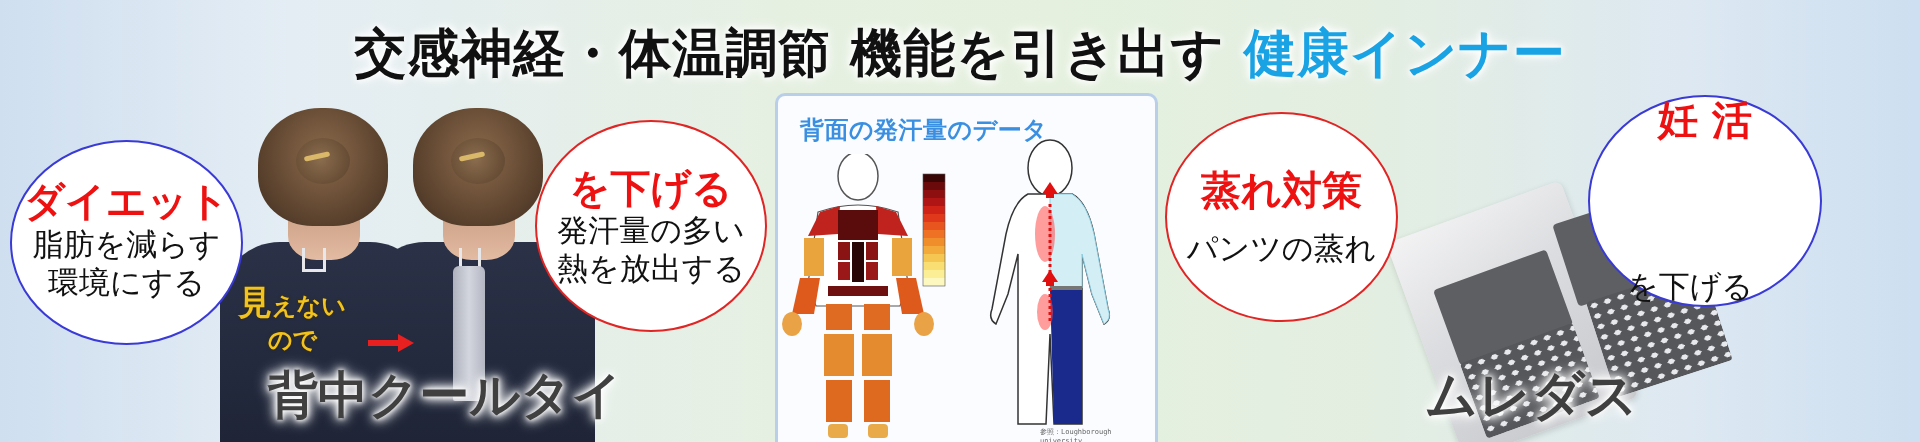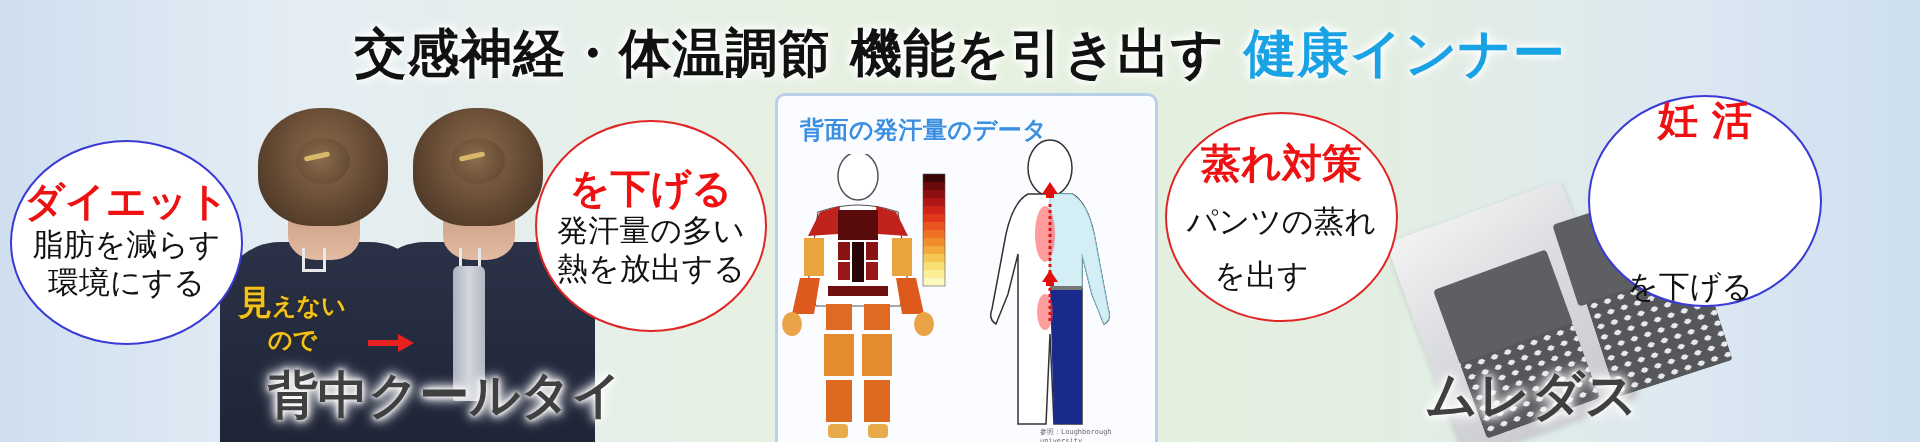--- a/index.html
+++ b/index.html
@@ -222,21 +222,20 @@
     <polygon points="74,148 82,136 90,148" fill="#e01010"></polygon>
     <rect x="78" y="146" width="8" height="6" fill="#e01010"></rect>
   </svg>
 
   <div class="credit">参照：Loughborough university</div>
 </div>
 
 <div class="abs bubble red" style="left:1165px;top:112px;width:233px;height:210px;gap:16px;">
   <div class="title">蒸れ対策</div>
   <div class="body">パンツの蒸れ</div>
-  <div class="body" style="padding-right:40px;">を出す</div>
 </div>
 
 <div class="abs package">
   <div class="pad" style="left:28px;top:60px;width:120px;height:80px;"></div>
   <div class="mesh" style="left:28px;top:138px;width:120px;height:80px;"></div>
 </div>
 <div class="abs" style="left:1580px;top:200px;width:130px;height:200px;transform:rotate(-18deg);z-index:3;">
   <div class="pad" style="left:0;top:0;width:118px;height:86px;"></div>
   <div class="mesh" style="left:8px;top:84px;width:122px;height:100px;"></div>
 </div>

